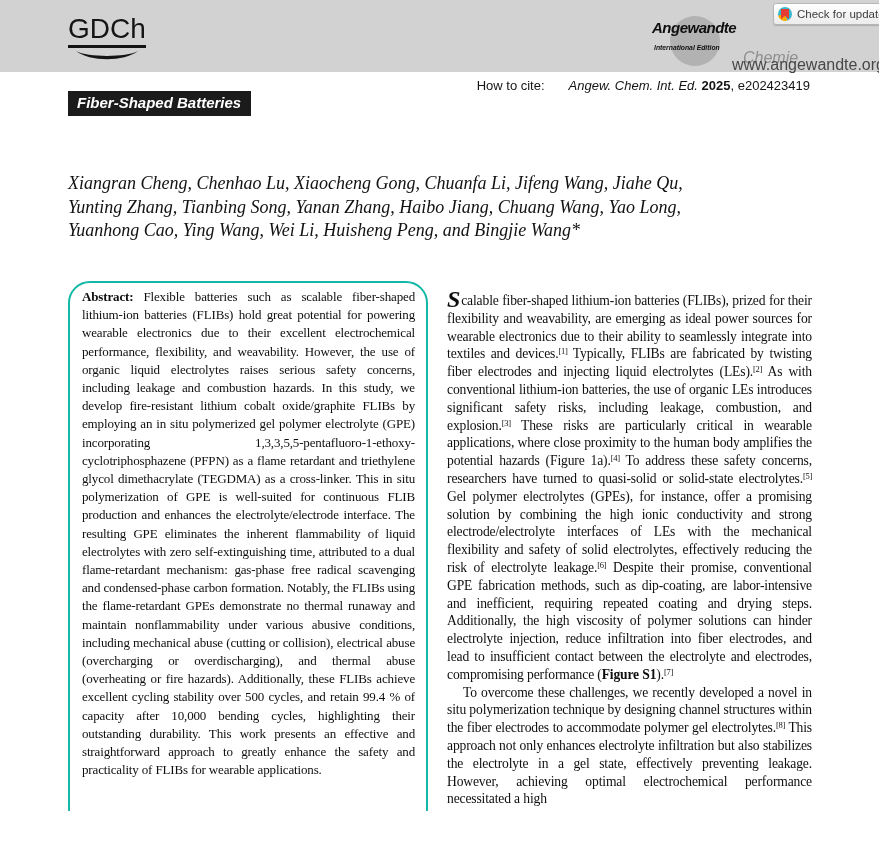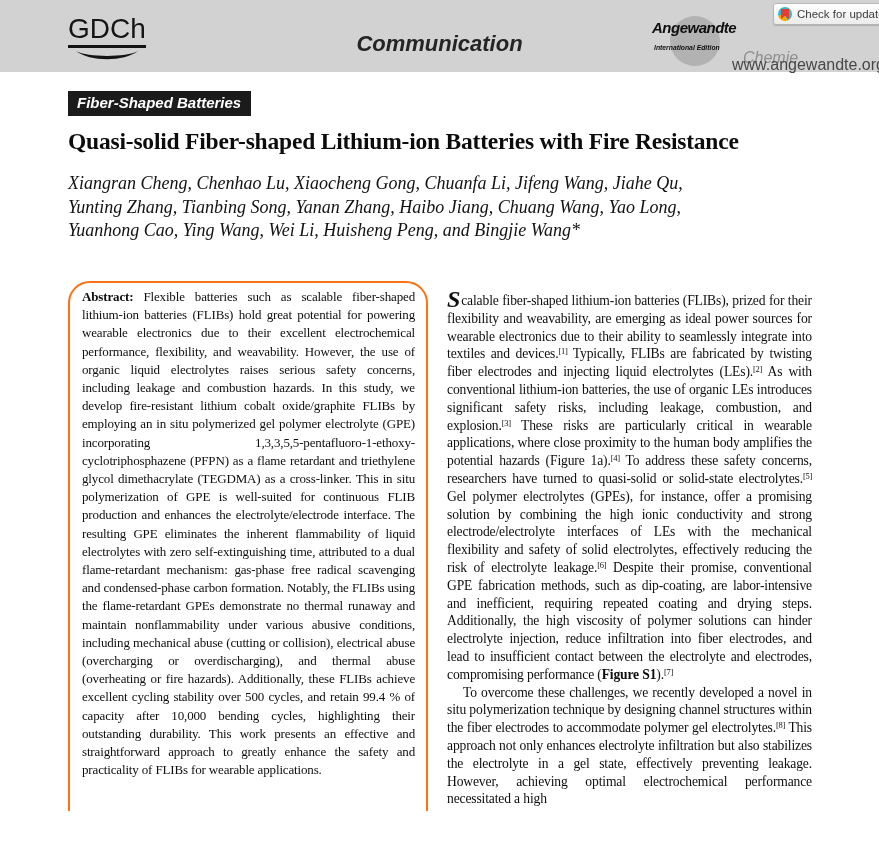--- a/index.html
+++ b/index.html
@@ -45,21 +45,21 @@
   .category-badge{position:absolute;left:68px;top:91px;background:#1b1b1b;color:#fff;
                   font-family:"Liberation Sans",sans-serif;font-weight:bold;font-style:italic;
                   font-size:15px;padding:3px 10px 5px 9px;}
   .title{position:absolute;left:68px;top:128px;width:748px;margin:0;font-size:23.5px;
          font-weight:bold;color:#0c0c0c;letter-spacing:-0.2px;}
   .authors{position:absolute;left:68px;top:172px;width:762px;font-style:italic;
            font-size:18px;line-height:23.5px;color:#121212;}
 
   
   .columns{position:absolute;left:68px;top:281px;width:744px;display:flex;gap:19px;align-items:flex-start;}
-  .abstract-box{box-sizing:border-box;width:360px;height:556px;border:2px solid #f97316;
+  .abstract-box{box-sizing:border-box;width:360px;height:556px;border:2px solid #14b8a6;
                 border-radius:22px;padding:5px 11px 0 12px;overflow:hidden;}
   .abstract-text{margin:0;font-size:13px;line-height:18.2px;letter-spacing:-0.15px;
                  text-align:justify;color:#0e0e0e;}
   .body-col{width:365px;padding-top:11px;font-size:13.6px;line-height:17.8px;
             letter-spacing:-0.15px;color:#0e0e0e;}
   .para{margin:0;text-align:justify;}
   .para.indent{text-indent:16px;}
   .dropcap{float:left;font-size:24px;line-height:15px;font-weight:bold;font-style:italic;
            margin-right:1px;}
   sup{font-size:8.5px;line-height:0;vertical-align:4px;letter-spacing:-0.3px;}
@@ -69,45 +69,44 @@
 
 <div class="page">
 
   <div class="header-band">
     <div class="gdch-logo">
       <span class="gdch-text">GDCh</span>
       <svg class="gdch-arc" width="66" height="13" viewBox="0 0 66 13">
         <path d="M2 1 C 16 12, 50 12, 64 1 C 52 7.5, 14 7.5, 2 1 Z" fill="#141414"></path>
       </svg>
     </div>
-    <span class="section-label">Communication</span>
     <div class="ang-logo">
       <div class="ang-circle"></div>
       <div class="ang-name">Angewandte</div>
       <div class="ang-sub">International Edition</div>
       <div class="ang-chemie">Chemie</div>
       <div class="ang-url">www.angewandte.org</div>
     </div>
   </div>
 
   <div class="check-badge">
     <span class="crossref-icon">
       <svg width="8" height="10" viewBox="0 0 8 10">
           <path d="M0 0 h8 v10 l-4 -3.2 -4 3.2 z" fill="#e43b34"></path>
         </svg>
     </span>
     <span>Check for updates</span>
   </div>
 
   <div class="cite-block">
+    <div><span class="cite-label">How to cite:</span><span><span style="font-style: italic;">Angew. Chem. Int. Ed. </span><span style="font-weight: bold;">2025</span><span>, e202423419</span></span></div>
   </div>
 
   <div class="category-badge">Fiber-Shaped Batteries</div>
 
-  <h1 class="title">Quasi-solid Fiber-shaped Lithium-ion Batteries with Fire Resistance</h1>
 
   <div class="authors">Xiangran Cheng, Chenhao Lu, Xiaocheng Gong, Chuanfa Li, Jifeng Wang, Jiahe Qu,<br>Yunting Zhang, Tianbing Song, Yanan Zhang, Haibo Jiang, Chuang Wang, Yao Long,<br>Yuanhong Cao, Ying Wang, Wei Li, Huisheng Peng, and Bingjie Wang*</div>
 
   <div class="columns">
     <div class="abstract-box">
       <p class="abstract-text"><span style="font-weight: bold;">Abstract: </span><span>Flexible batteries such as scalable fiber-shaped lithium-ion batteries (FLIBs) hold great potential for powering wearable electronics due to their excellent electrochemical performance, flexibility, and weavability. However, the use of organic liquid electrolytes raises serious safety concerns, including leakage and combustion hazards. In this study, we develop fire-resistant lithium cobalt oxide/graphite FLIBs by employing an in situ polymerized gel polymer electrolyte (GPE) incorporating 1,3,3,5,5-pentafluoro-1-ethoxy-cyclotriphosphazene (PFPN) as a flame retardant and triethylene glycol dimethacrylate (TEGDMA) as a cross-linker. This in situ polymerization of GPE is well-suited for continuous FLIB production and enhances the electrolyte/electrode interface. The resulting GPE eliminates the inherent flammability of liquid electrolytes with zero self-extinguishing time, attributed to a dual flame-retardant mechanism: gas-phase free radical scavenging and condensed-phase carbon formation. Notably, the FLIBs using the flame-retardant GPEs demonstrate no thermal runaway and maintain nonflammability under various abusive conditions, including mechanical abuse (cutting or collision), electrical abuse (overcharging or overdischarging), and thermal abuse (overheating or fire hazards). Additionally, these FLIBs achieve excellent cycling stability over 500 cycles, and retain 99.4 % of capacity after 10,000 bending cycles, highlighting their outstanding durability. This work presents an effective and straightforward approach to greatly enhance the safety and practicality of FLIBs for wearable applications.</span></p>
     </div>
     <div class="body-col">
       <p class="para"><span class="dropcap">S</span><span><span>calable fiber-shaped lithium-ion batteries (FLIBs), prized for their flexibility and weavability, are emerging as ideal power sources for wearable electronics due to their ability to seamlessly integrate into textiles and devices.</span><sup>[1]</sup><span> Typically, FLIBs are fabricated by twisting fiber electrodes and injecting liquid electrolytes (LEs).</span><sup>[2]</sup><span> As with conventional lithium-ion batteries, the use of organic LEs introduces significant safety risks, including leakage, combustion, and explosion.</span><sup>[3]</sup><span> These risks are particularly critical in wearable applications, where close proximity to the human body amplifies the potential hazards (Figure 1a).</span><sup>[4]</sup><span> To address these safety concerns, researchers have turned to quasi-solid or solid-state electrolytes.</span><sup>[5]</sup><span> Gel polymer electrolytes (GPEs), for instance, offer a promising solution by combining the high ionic conductivity and strong electrode/electrolyte interfaces of LEs with the mechanical flexibility and safety of solid electrolytes, effectively reducing the risk of electrolyte leakage.</span><sup>[6]</sup><span> Despite their promise, conventional GPE fabrication methods, such as dip-coating, are labor-intensive and inefficient, requiring repeated coating and drying steps. Additionally, the high viscosity of polymer solutions can hinder electrolyte injection, reduce infiltration into fiber electrodes, and lead to insufficient contact between the electrolyte and electrodes, compromising performance (</span><span style="font-weight: bold;">Figure S1</span><span>).</span><sup>[7]</sup></span></p>
       <p class="para indent"><span>To overcome these challenges, we recently developed a novel in situ polymerization technique by designing channel structures within the fiber electrodes to accommodate polymer gel electrolytes.</span><sup>[8]</sup><span> This approach not only enhances electrolyte infiltration but also stabilizes the electrolyte in a gel state, effectively preventing leakage. However, achieving optimal electrochemical performance necessitated a high</span></p>

